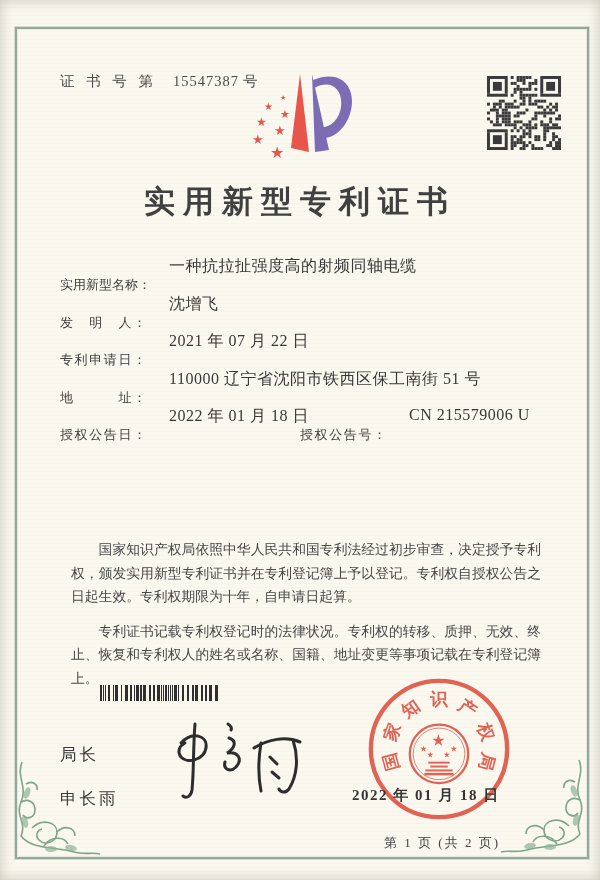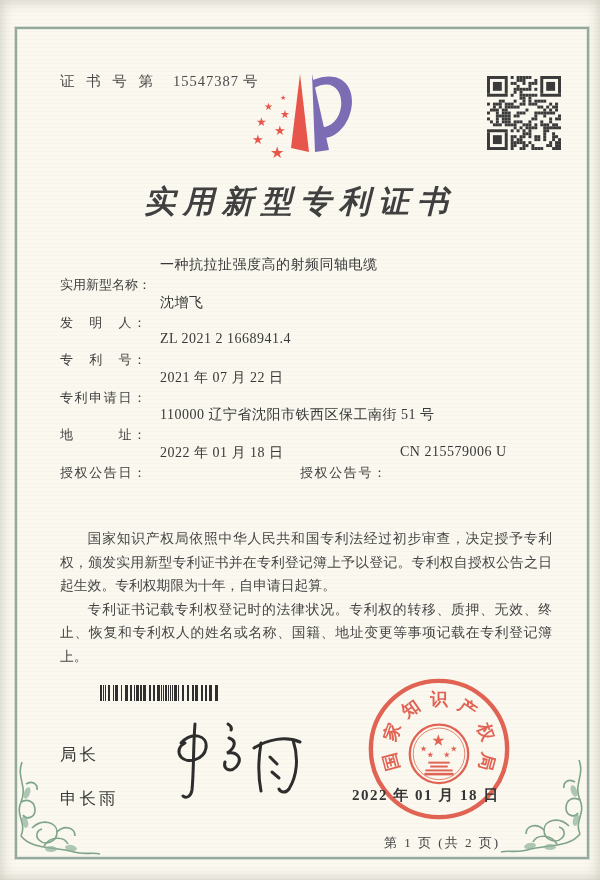--- a/index.html
+++ b/index.html
@@ -18,32 +18,32 @@
     pointer-events:none;
   }
   .cert-no{position:absolute;left:60px;top:72px;font-size:14.5px;color:#4a4a4a;}
   .cert-no .lbl{letter-spacing:4px;}
   .cert-no .num{letter-spacing:1px;margin-left:16px;}
   .cert-no .suf{margin-left:4px;}
   .logo{position:absolute;left:250px;top:70px;width:106px;height:98px;}
   .qr{position:absolute;left:487px;top:76px;width:74px;height:74px;}
   .title{
     position:absolute;left:0;top:181px;width:600px;text-align:center;
-    font-size:31px;letter-spacing:8px;color:#404040;font-weight:600;font-style:italic;
+    font-size:31px;letter-spacing:8px;color:#404040;font-weight:600;
   }
   .fields{position:absolute;left:60px;top:256px;width:492px;font-size:13px;}
   .frow{position:relative;height:24px;margin-bottom:13.5px;white-space:nowrap;}
   .flabel{display:inline-block;width:86px;text-align:justify;text-align-last:justify;vertical-align:top;color:#3e3e3e;margin-top:20px;}
-  .fvalue{margin-left:14px;font-size:14px;color:#383838;letter-spacing:0.5px;}
+  .fvalue{margin-left:23px;font-size:16px;color:#383838;letter-spacing:0.5px;}
   .fcell2{position:absolute;left:240px;top:0;}
   .paras{
     position:absolute;left:60px;top:527px;width:492px;
     font-size:13.8px;line-height:23.5px;text-align:justify;color:#464646;
   }
-  .paras p{margin:0;text-indent:2em;}
+  .paras p{margin:11px;text-indent:2em;}
   .barcode{position:absolute;left:100px;top:685px;width:118px;height:16px;}
   .signatory{position:absolute;left:60px;top:744px;font-size:16.5px;color:#3a3a3a;letter-spacing:3px;}
   .signatory .name{margin-top:22px;}
   .signature{position:absolute;left:162px;top:712px;width:158px;height:94px;}
   .seal{position:absolute;left:366px;top:676px;width:146px;height:146px;opacity:0.88;}
   .seal text{font-family:"Liberation Serif","DejaVu Serif",serif;font-weight:bold;}
   .seal-date{
     position:absolute;left:352px;top:786px;font-size:15px;font-weight:bold;
     color:#353535;letter-spacing:1.5px;white-space:nowrap;
   }
@@ -313,23 +313,20 @@
   <div class="title">实用新型专利证书</div>
 
   <div class="fields">
     <div class="frow">
       <span class="flabel">实用新型名称：</span><span class="fvalue">一种抗拉扯强度高的射频同轴电缆</span>
     </div>
     <div class="frow">
       <span class="flabel">发　明　人：</span><span class="fvalue">沈增飞</span>
     </div>
     <div class="frow">
-      <span class="flabel">专　利　号：</span><span class="fvalue">ZL 2021 2 1668941.4</span>
-    </div>
-    <div class="frow">
       <span class="flabel">专利申请日：</span><span class="fvalue">2021 年 07 月 22 日</span>
     </div>
     <div class="frow">
       <span class="flabel">地　　　址：</span><span class="fvalue">110000 辽宁省沈阳市铁西区保工南街 51 号</span>
     </div>
     <div class="frow">
       <span>
         <span class="flabel">授权公告日：</span><span class="fvalue">2022 年 01 月 18 日</span>
       </span>
       <span class="fcell2">

